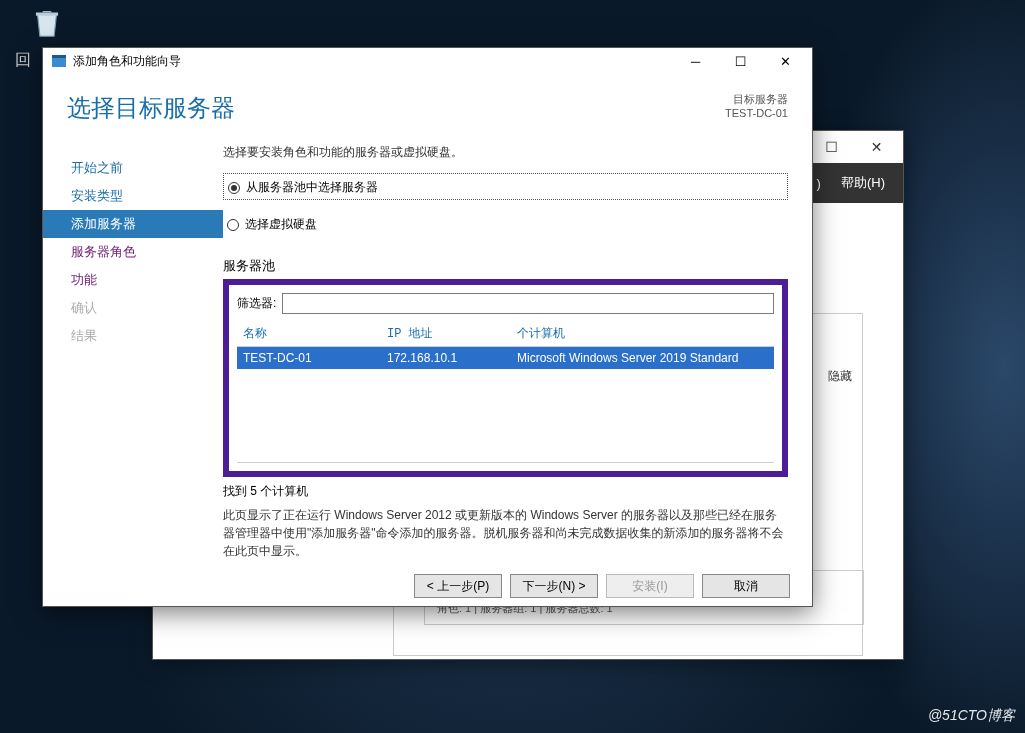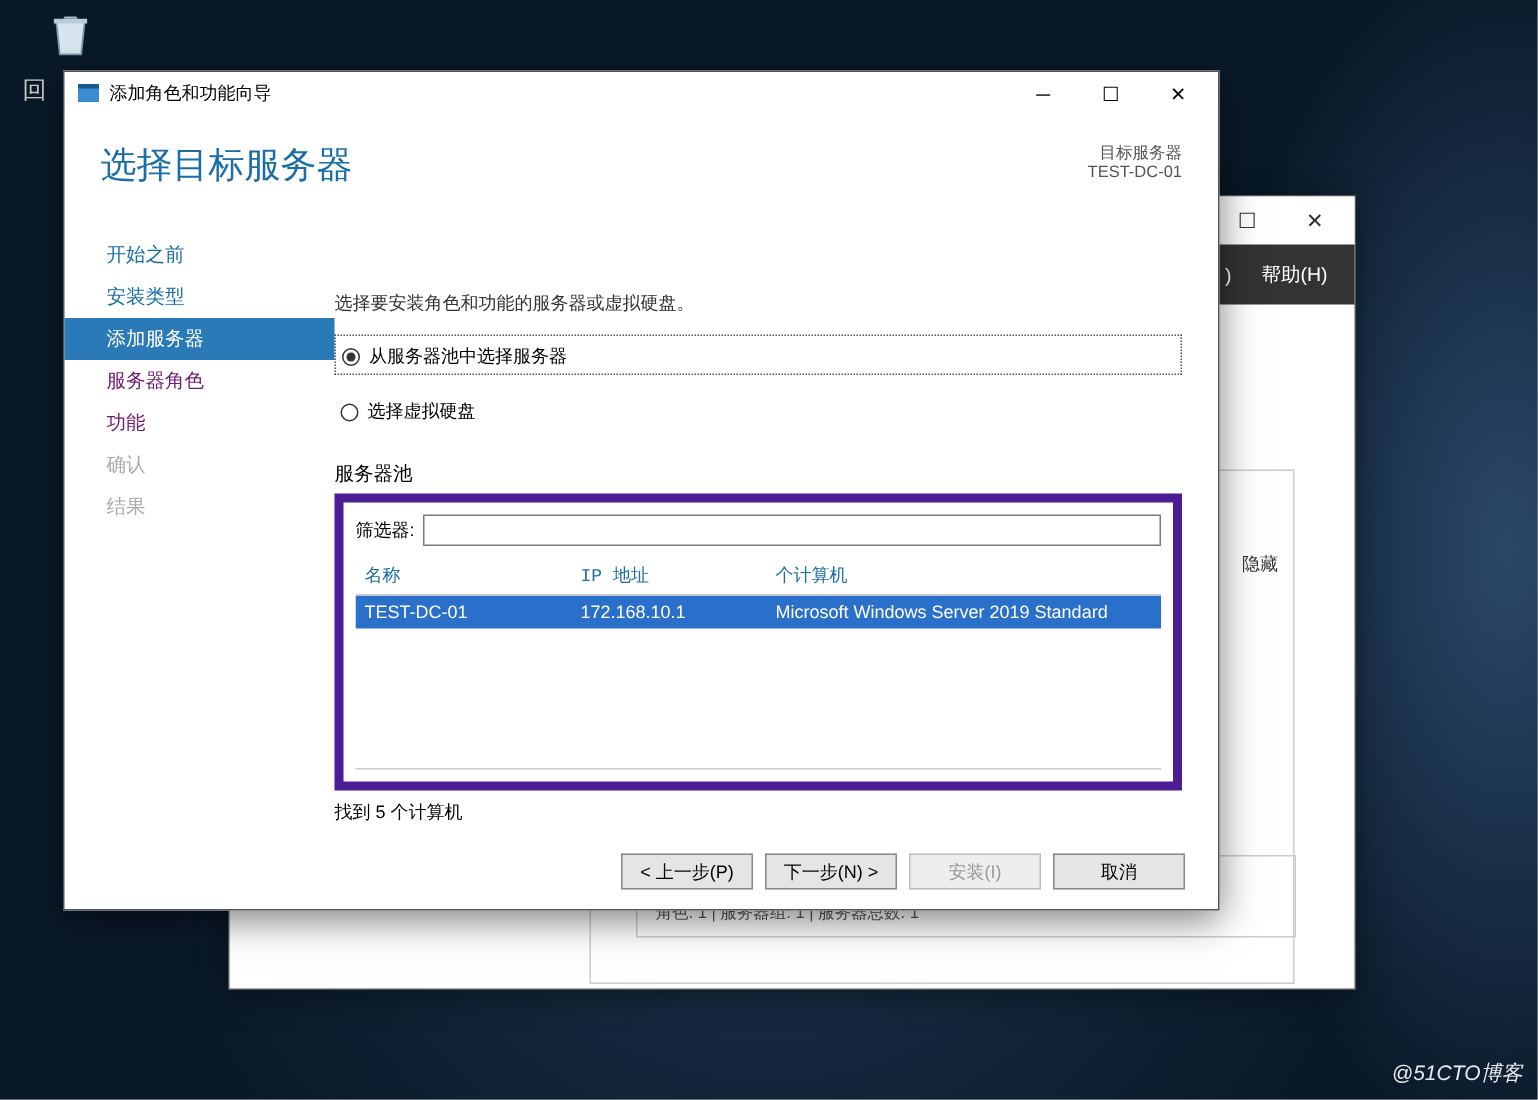--- a/index.html
+++ b/index.html
@@ -263,20 +263,21 @@
         </div>
         <div class="grid-body">
           <div class="grid-row selected">
             <div class="col-name">TEST-DC-01</div>
             <div class="col-ip">172.168.10.1</div>
             <div class="col-os">Microsoft Windows Server 2019 Standard</div>
           </div>
         </div>
       </div>
       <div class="found-text">找到 5 个计算机</div>
+      <div class="note-text">此页显示了正在运行 Windows Server 2012 或更新版本的 Windows Server 的服务器以及那些已经在服务器管理器中使用"添加服务器"命令添加的服务器。脱机服务器和尚未完成数据收集的新添加的服务器将不会在此页中显示。</div>
     </div>
   </div>
   <div class="wizard-footer">
     <button class="btn">&lt; 上一步(P)</button>
     <button class="btn">下一步(N) &gt;</button>
     <button class="btn disabled">安装(I)</button>
     <button class="btn">取消</button>
   </div>
 </div>
 

